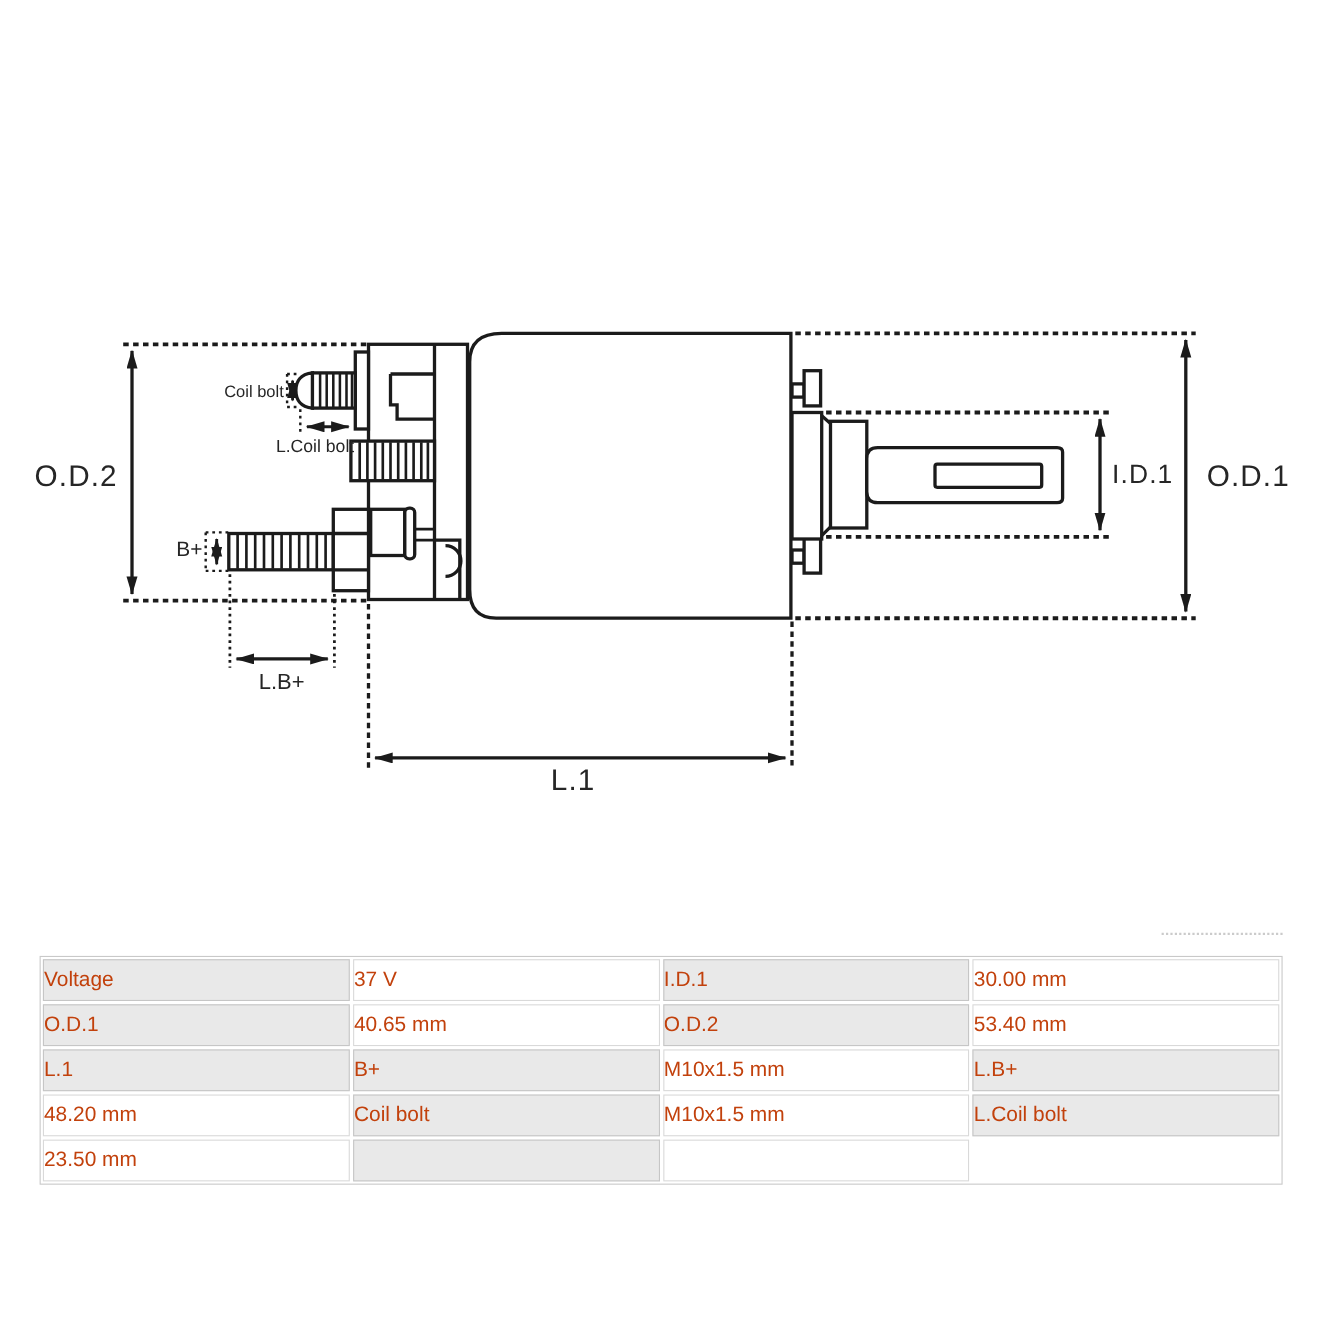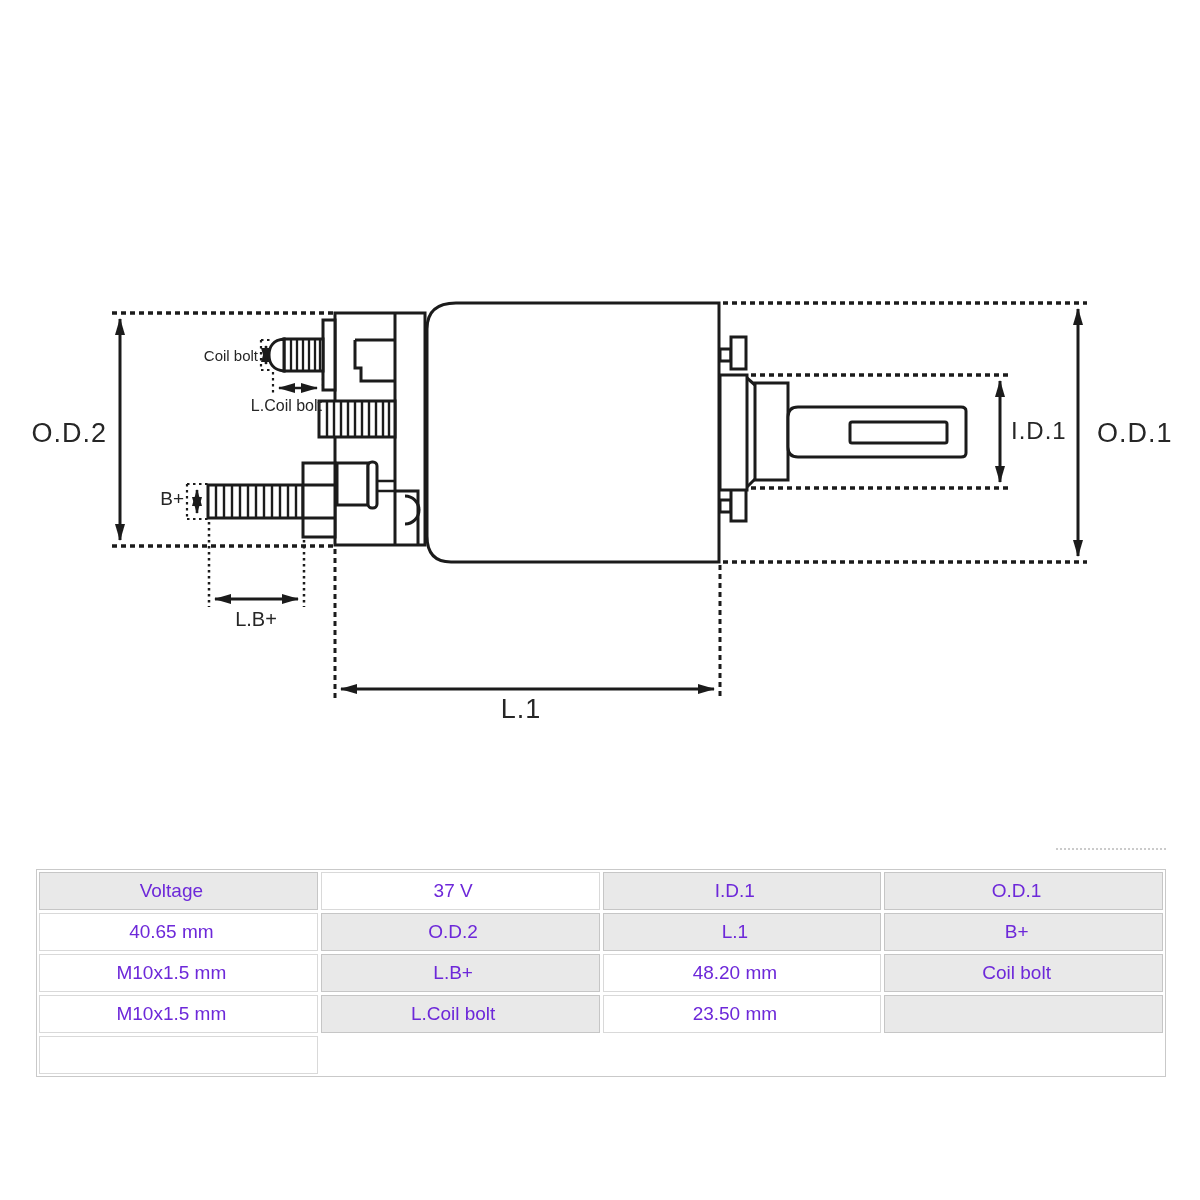--- a/index.html
+++ b/index.html
@@ -8,22 +8,22 @@
   .drawing{position:absolute;left:0;top:0;width:1200px;height:860px;}
   svg text{fill:#262626;}
   .dim-label{font-size:27px;letter-spacing:1px;}
   .dim-label-mid{font-size:24px;letter-spacing:1px;}
   .dim-label-sm{font-size:20px;}
   .dim-label-xs{font-size:15px;}
 
   .spec-table{position:absolute;left:36px;top:869px;width:1130px;
       display:grid;grid-template-columns:1fr 1fr 1fr 1fr;gap:3px;
       background:#ffffff;border:1px solid #c9c9c9;padding:2px;box-sizing:border-box;}
-  .cell{height:36px;line-height:36px;text-align:center;padding-right:14px;
-      font-size:19px;color:#6d28d9;box-sizing:content-box;overflow:hidden;white-space:nowrap;}
+  .cell{height:36px;line-height:36px;text-align:left;padding-right:14px;
+      font-size:19px;color:#c2410c;box-sizing:content-box;overflow:hidden;white-space:nowrap;}
   .cell.lbl{background:#e9e9e9;border:1px solid #c6c6c6;}
   .cell.val{background:#ffffff;border:1px solid #d9d9d9;}
 
   .faint-line{position:absolute;left:1056px;top:848px;width:110px;height:0;
       border-top:2px dotted #cbcbcb;}
 </style>
 </head>
 <body>
 
 <div class="canvas">
@@ -143,24 +143,26 @@
     <text class="dim-label-xs" x="258" y="361" text-anchor="end">Coil bolt</text>
     <text class="dim-label-xs" x="322" y="411" text-anchor="end" style="font-size:16px">L.Coil bolt</text>
   </svg>
 
   <div class="faint-line"></div>
 
   <div class="spec-table">
     <div class="cell lbl">Voltage</div>
     <div class="cell val">37 V</div>
     <div class="cell lbl">I.D.1</div>
+    <div class="cell val">30.00 mm</div>
 
     <div class="cell lbl">O.D.1</div>
     <div class="cell val">40.65 mm</div>
     <div class="cell lbl">O.D.2</div>
+    <div class="cell val">53.40 mm</div>
 
     <div class="cell lbl">L.1</div>
     <div class="cell lbl">B+</div>
     <div class="cell val">M10x1.5 mm</div>
 
     <div class="cell lbl">L.B+</div>
     <div class="cell val">48.20 mm</div>
     <div class="cell lbl">Coil bolt</div>
     <div class="cell val">M10x1.5 mm</div>
 

